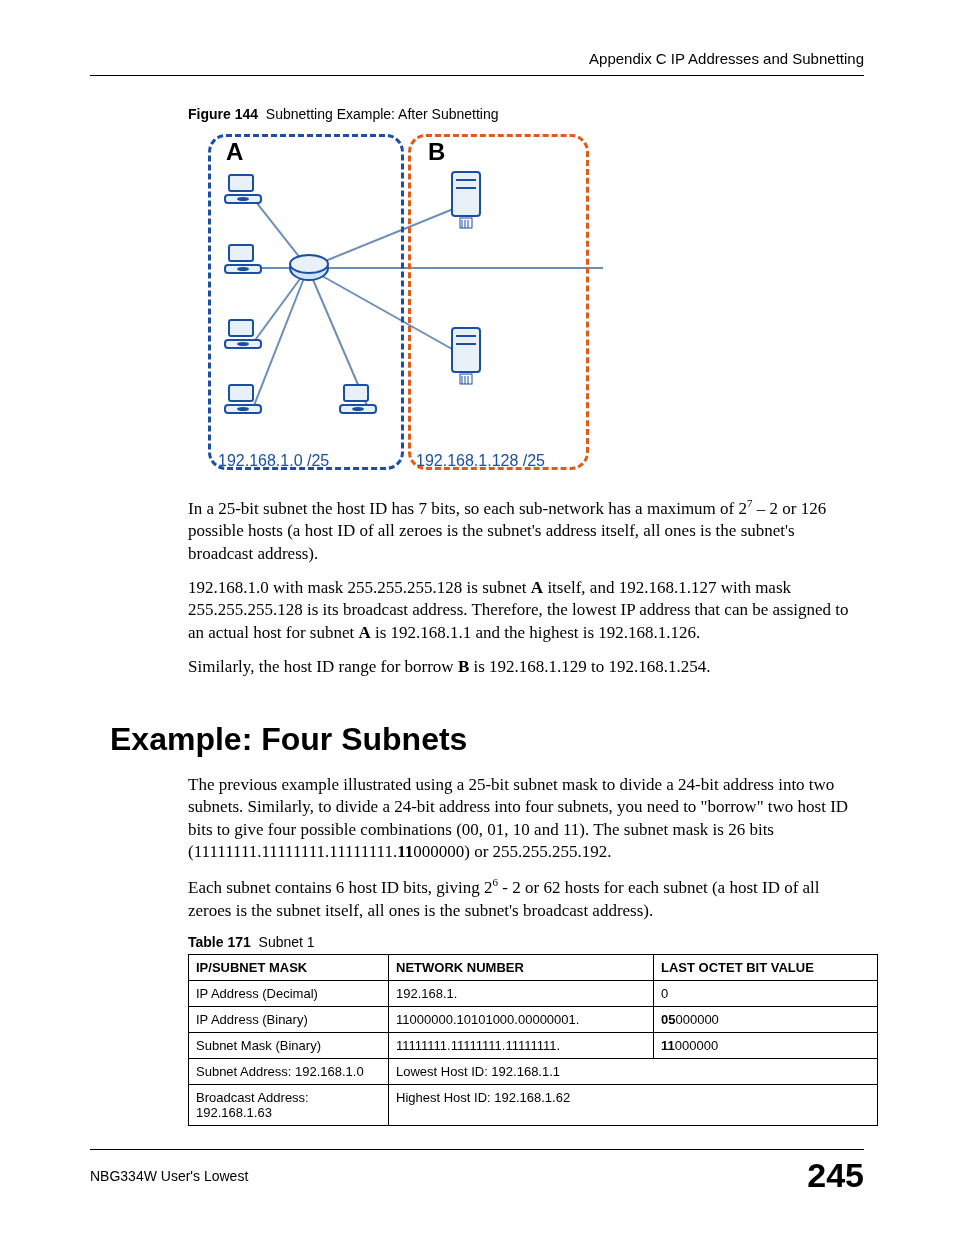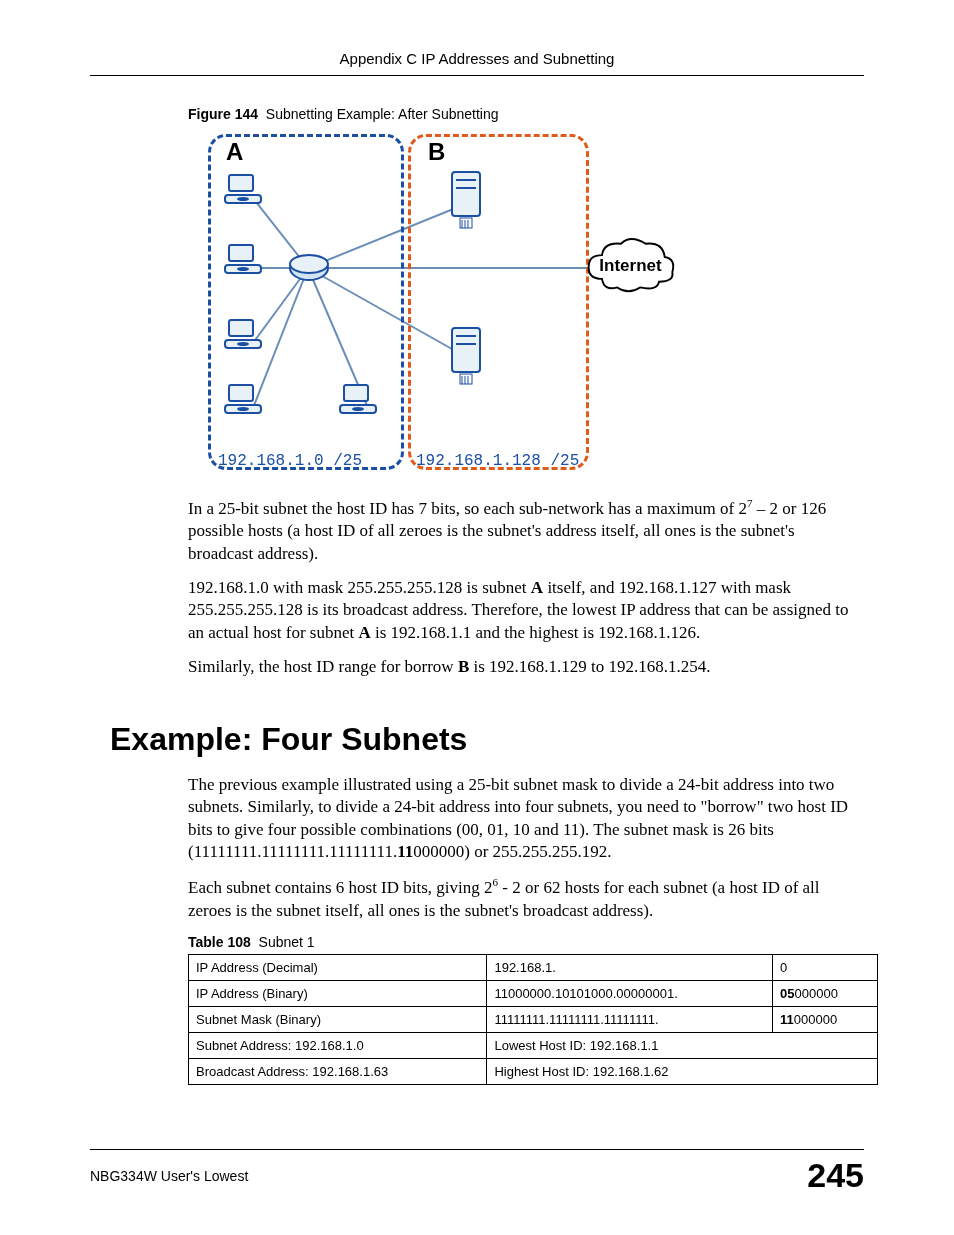--- a/index.html
+++ b/index.html
@@ -15,21 +15,21 @@
   }
   .page {
     padding: 50px 90px 40px 90px;
     box-sizing: border-box;
   }
   .header-line {
     border-bottom: 1.5px solid #000;
     margin-bottom: 6px;
   }
   .header-text {
-    text-align: center;
+    text-align: right;
     font-family: Arial, Helvetica, sans-serif;
     font-size: 15px;
     padding-bottom: 8px;
   }
   .caption {
     font-family: Arial, Helvetica, sans-serif;
     font-size: 14px;
     margin: 30px 0 6px 98px;
   }
   .caption b { font-weight: bold; }
@@ -54,21 +54,21 @@
     left: 200px; top: 6px; width: 175px; height: 330px;
   }
   .subnet-label {
     position: absolute;
     font-family: Arial, sans-serif;
     font-size: 24px;
     font-weight: bold;
   }
   .ip-label {
     position: absolute;
-    font-family: Liberation Mono, monospace;
+    font-family: Liberation Sans, sans-serif;
     font-size: 16px;
     color: #1a4fa3;
     bottom: 8px;
   }
   .computer-icon, .server-icon, .router-icon {
     position: absolute;
     width: 40px;
     height: 36px;
   }
   .cloud {
@@ -204,49 +204,48 @@
     <svg class="server-icon" style="left:240px;top:198px;width:36px;height:60px;">
         <rect x="4" y="2" width="28" height="44" rx="3" fill="#e8f0f8" stroke="#1a4fa3" stroke-width="2"></rect>
         <line x1="8" y1="10" x2="28" y2="10" stroke="#1a4fa3" stroke-width="2"></line>
         <line x1="8" y1="18" x2="28" y2="18" stroke="#1a4fa3" stroke-width="2"></line>
         <rect x="12" y="48" width="12" height="10" fill="none" stroke="#1a4fa3" stroke-width="1"></rect>
         <line x1="14" y1="50" x2="14" y2="58" stroke="#1a4fa3"></line>
         <line x1="17" y1="50" x2="17" y2="58" stroke="#1a4fa3"></line>
         <line x1="20" y1="50" x2="20" y2="58" stroke="#1a4fa3"></line>
       </svg>
 
-    <div class="cloud">
-      <svg viewBox="0 0 100 65">
-          <path d="M20 45 Q5 45 6 32 Q6 20 20 20 Q22 6 40 8 Q50 -2 66 8 Q84 6 86 22 Q98 24 94 38 Q96 48 80 48 Q78 58 60 54 Q48 62 36 54 Q22 58 20 45 Z" fill="#fff" stroke="#000" stroke-width="2"></path>
-        </svg>
-      <div style="position:absolute;left:0;top:20px;width:100%;text-align:center;font-family:Arial;font-weight:bold;font-size:17px;">Internet</div>
-    </div>
     <div class="ip-label" style="left:10px;">192.168.1.0 /25</div>
     <div class="ip-label" style="left:208px;">192.168.1.128 /25</div>
   </div>
 
   <div class="body-text">
     <p><span>In a 25-bit subnet the host ID has 7 bits, so each sub-network has a maximum of 2</span><sup>7</sup><span> – 2 or 126 possible hosts (a host ID of all zeroes is the subnet's address itself, all ones is the subnet's broadcast address).</span></p>
     <p><span>192.168.1.0 with mask 255.255.255.128 is subnet </span><b>A</b><span> itself, and 192.168.1.127 with mask 255.255.255.128 is its broadcast address. Therefore, the lowest IP address that can be assigned to an actual host for subnet </span><b>A</b><span> is 192.168.1.1 and the highest is 192.168.1.126.</span></p>
     <p><span>Similarly, the host ID range for borrow </span><b>B</b><span> is 192.168.1.129 to 192.168.1.254.</span></p>
   </div>
 
   <h2 class="section">Example: Four Subnets</h2>
 
   <div class="body-text" style="margin-top:0;">
     <p><span>The previous example illustrated using a 25-bit subnet mask to divide a 24-bit address into two subnets. Similarly, to divide a 24-bit address into four subnets, you need to "borrow" two host ID bits to give four possible combinations (00, 01, 10 and 11). The subnet mask is 26 bits (11111111.11111111.11111111.</span><b>11</b><span>000000) or 255.255.255.192.</span></p>
     <p><span>Each subnet contains 6 host ID bits, giving 2</span><sup>6</sup><span> - 2 or 62 hosts for each subnet (a host ID of all zeroes is the subnet itself, all ones is the subnet's broadcast address).</span></p>
   </div>
 
   <div class="table-caption">
-    <b>Table 108</b>&nbsp;&nbsp;<span>Subnet 1</span>
+    <b>Table 171</b>&nbsp;&nbsp;<span>Subnet 1</span>
   </div>
 
   <table class="data">
     <tbody>
+        <tr>
+      <th style="width:185px;">IP/SUBNET MASK</th>
+      <th style="width:250px;">NETWORK NUMBER</th>
+      <th>LAST OCTET BIT VALUE</th>
+    </tr>
     <tr>
       <td>IP Address (Decimal)</td>
       <td>192.168.1.</td>
       <td>0</td>
     </tr>
     <tr>
       <td>IP Address (Binary)</td>
       <td>11000000.10101000.00000001.</td>
       <td><b>05</b><span>000000</span></td>
     </tr>

